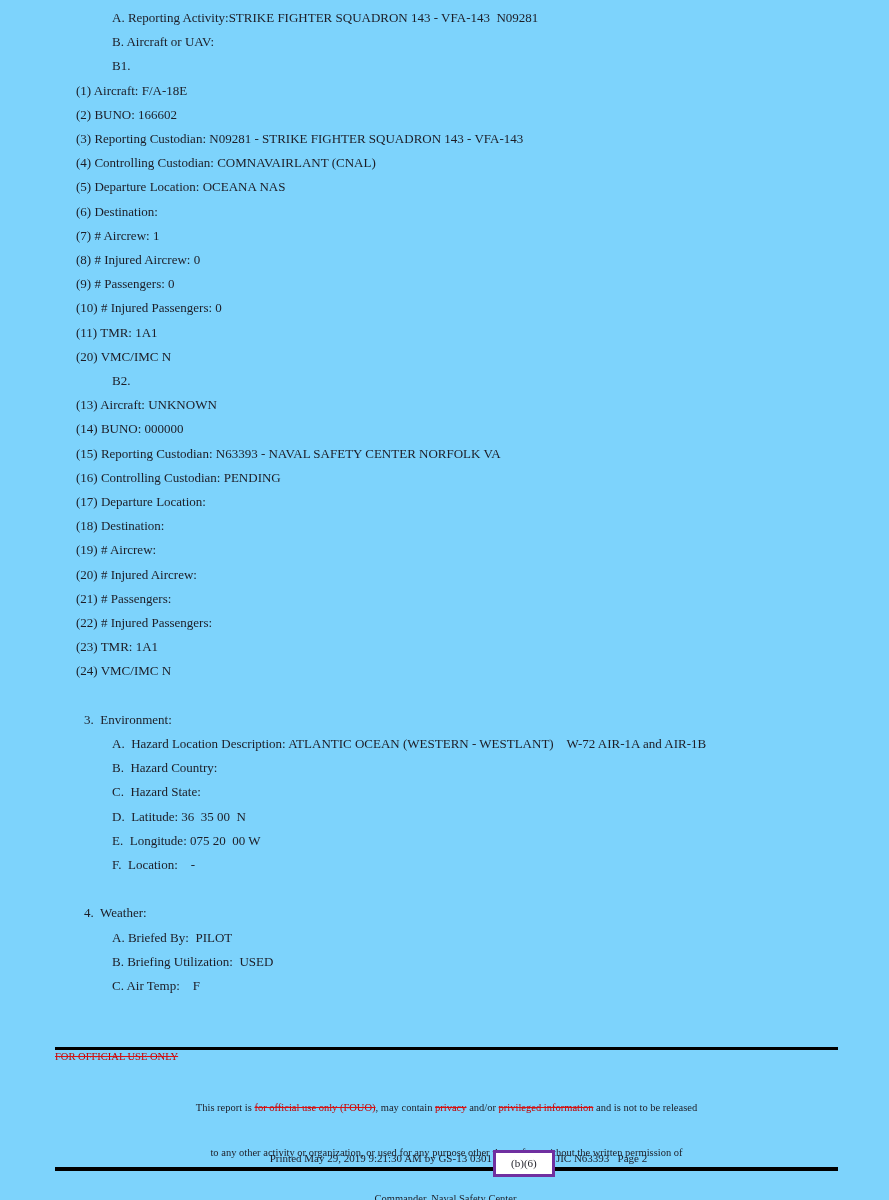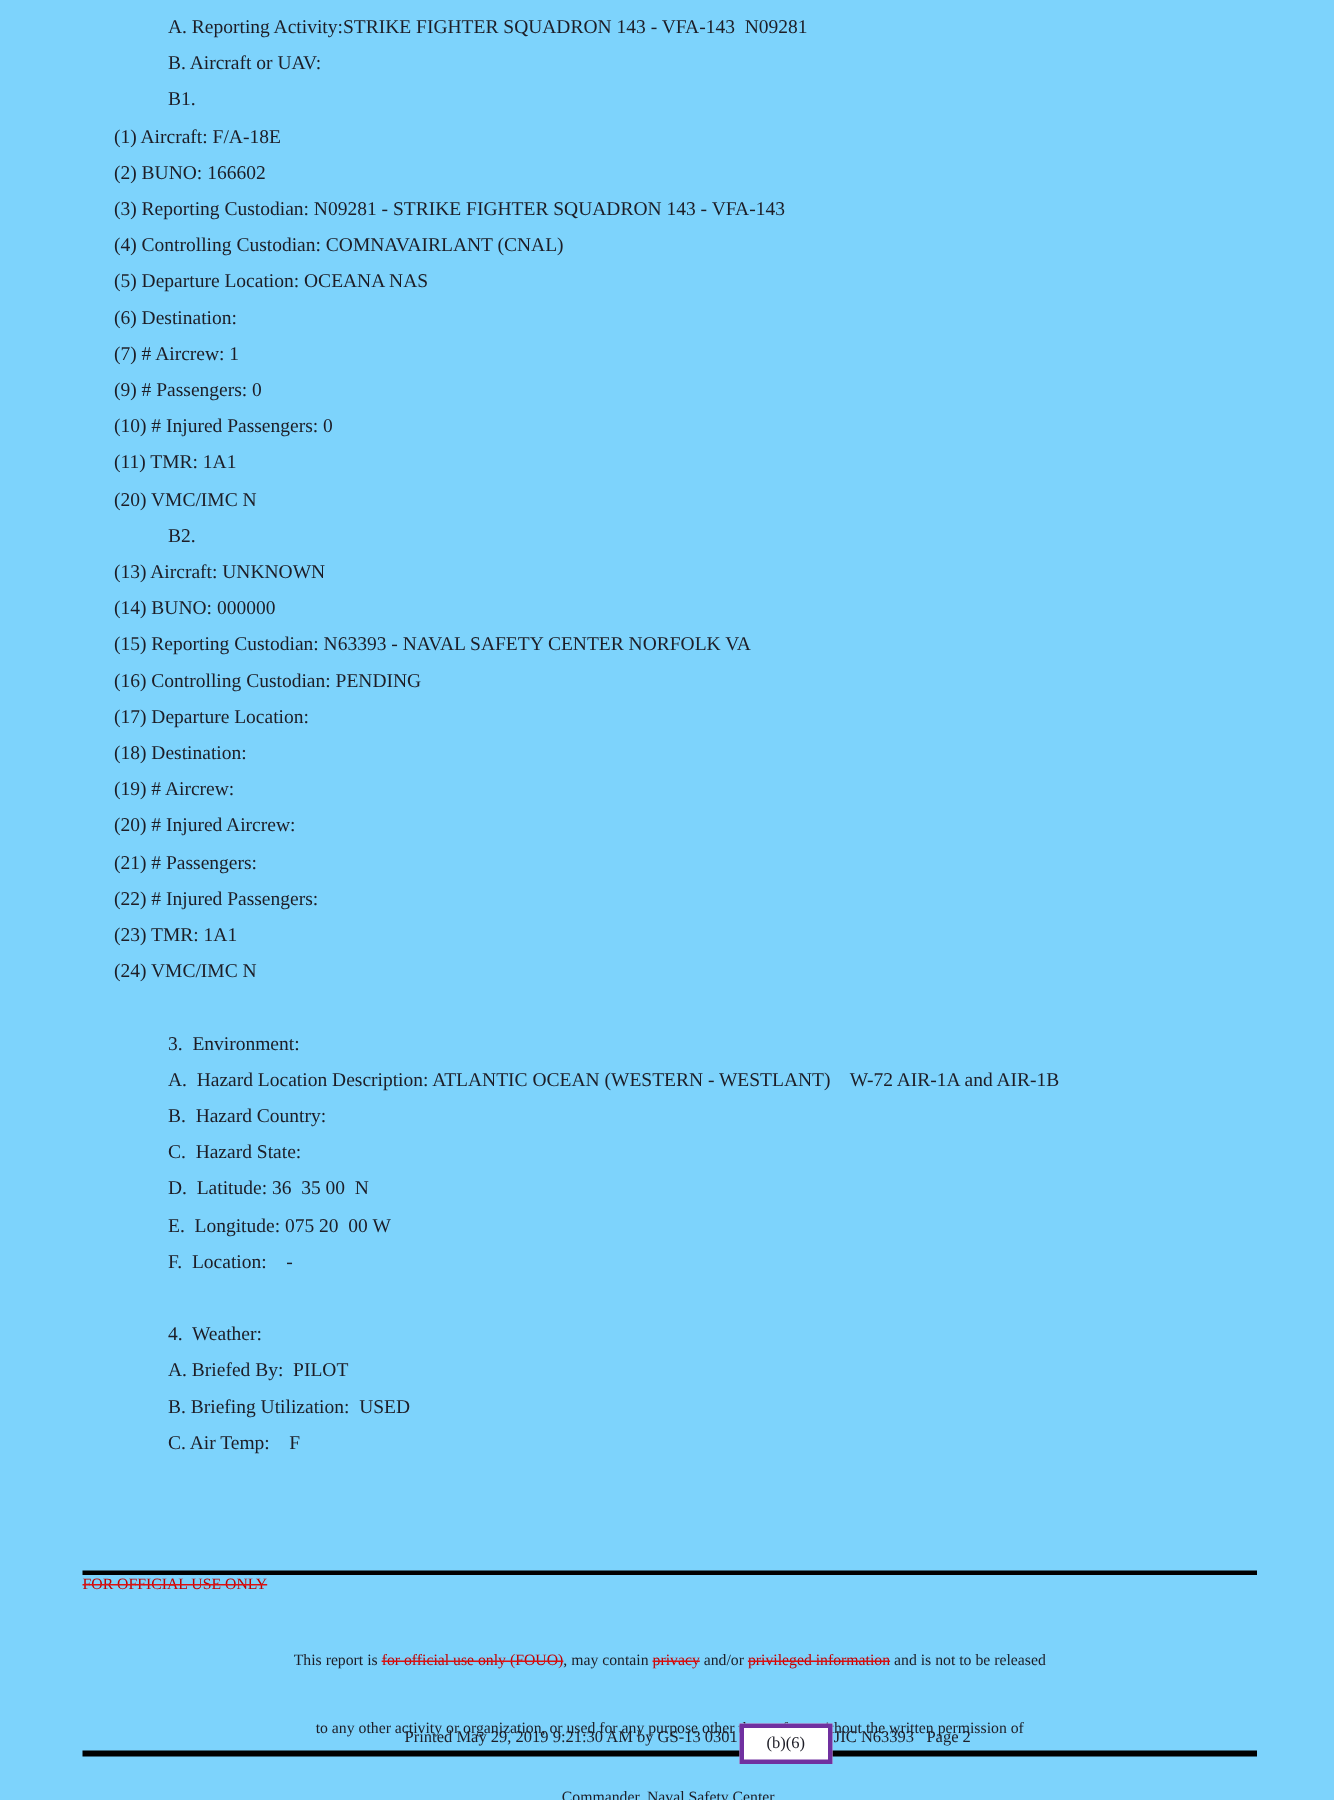--- a/index.html
+++ b/index.html
@@ -6,21 +6,21 @@
   #page{
     position:relative;width:889px;height:1200px;background:#7dd3fc;
     font-family:Liberation Serif, serif;
     color:#1d1d26;overflow:hidden;
   }
   
   #report{position:absolute;left:0;top:6px;right:0;font-size:13px;line-height:24.2px;}
   .section{margin:0;}
   .section.gap{margin-top:24.2px;}
   .line{white-space:pre;}
-  .ind0{padding-left:112px;}
+  .ind0{padding-left:84px;}
   .ind1{padding-left:112px;}
   .ind2{padding-left:76px;}
   
   .rule{position:absolute;left:55px;width:783px;background:#000;}
   #rule-top{top:1047px;height:3px;}
   #rule-bottom{top:1167px;height:4px;z-index:1;}
   #fouo-banner{
     position:absolute;left:55px;top:1051px;width:783px;
     font-size:10.5px;color:#c00000;text-decoration:line-through;
     text-decoration-color:#e01010;font-weight:normal;
@@ -50,20 +50,21 @@
         <div class="line ind1">A. Reporting Activity:STRIKE FIGHTER SQUADRON 143 - VFA-143  N09281</div>
         <div class="line ind1">B. Aircraft or UAV:</div>
         <div class="line ind1">B1.</div>
         <div class="line ind2">(1) Aircraft: F/A-18E</div>
         <div class="line ind2">(2) BUNO: 166602</div>
         <div class="line ind2">(3) Reporting Custodian: N09281 - STRIKE FIGHTER SQUADRON 143 - VFA-143</div>
         <div class="line ind2">(4) Controlling Custodian: COMNAVAIRLANT (CNAL)</div>
         <div class="line ind2">(5) Departure Location: OCEANA NAS</div>
         <div class="line ind2">(6) Destination:</div>
         <div class="line ind2">(7) # Aircrew: 1</div>
+        <div class="line ind2">(8) # Injured Aircrew: 0</div>
         <div class="line ind2">(9) # Passengers: 0</div>
         <div class="line ind2">(10) # Injured Passengers: 0</div>
         <div class="line ind2">(11) TMR: 1A1</div>
         <div class="line ind2">(20) VMC/IMC N</div>
         <div class="line ind1">B2.</div>
         <div class="line ind2">(13) Aircraft: UNKNOWN</div>
         <div class="line ind2">(14) BUNO: 000000</div>
         <div class="line ind2">(15) Reporting Custodian: N63393 - NAVAL SAFETY CENTER NORFOLK VA</div>
         <div class="line ind2">(16) Controlling Custodian: PENDING</div>
         <div class="line ind2">(17) Departure Location:</div>

